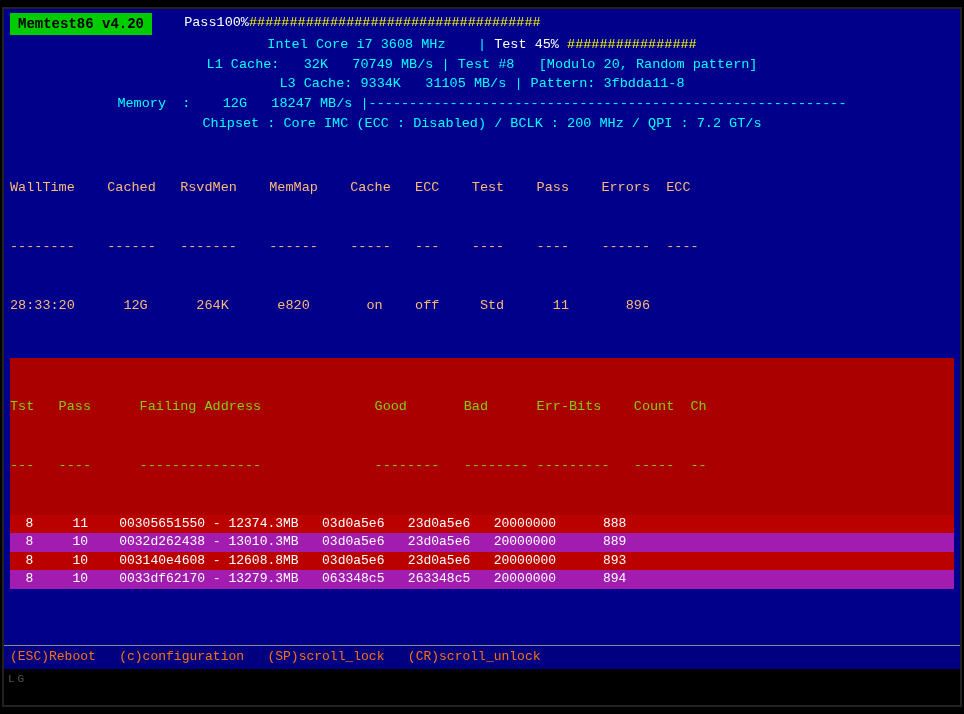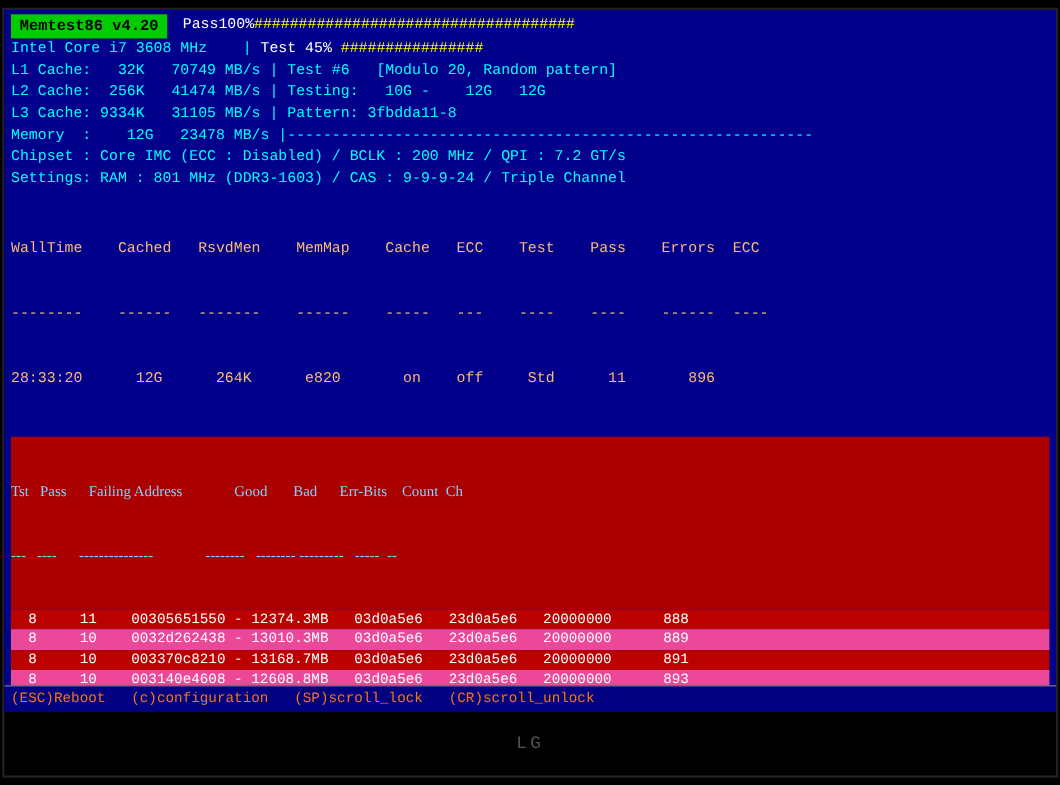--- a/index.html
+++ b/index.html
@@ -40,110 +40,107 @@
     .title-block {
       background: #00cc00;
       color: #000;
       font-weight: bold;
       padding: 1px 8px;
       flex: 0 0 auto;
       font-size: 14px;
     }
     .header-right {
       color: #00ffff;
-      padding-left: 6px;
+      padding-left: 24px;
       flex: 1;
       font-size: 13.5px;
     }
     .info-section {
       color: #00ffff;
       font-size: 13.5px;
     }
     .info-line {
       white-space: pre;
+      text-align: center;
     }
     .table-header-section {
       color: #fdba74;
       background: #00008b;
       white-space: pre;
       font-size: 13.5px;
     }
     .error-section-header {
       background: #aa0000;
-      color: #7dd3fc;
+      color: #84cc16;
       white-space: pre;
       font-size: 13.5px;
-      font-family: Liberation Serif, serif;
     }
     .error-row {
-      background: #ec4899;
+      background: #a21caf;
       color: #ffffff;
       white-space: pre;
       font-size: 13px;
       line-height: 1.42;
     }
     .error-row:nth-child(odd) {
       background: #bb0000;
     }
     .bottom-bar {
       background: #00008b;
       color: #f97316;
       font-size: 13px;
       padding: 2px 6px;
       white-space: pre;
       border-top: 1px solid #aaa;
     }
     .monitor-brand {
-      text-align: center;
+      text-align: left;
       color: #555;
-      font-size: 16px;
-      padding: 20px;
+      font-size: 11px;
+      padding: 4px;
       letter-spacing: 3px;
     }
   </style>
 </head>
 <body>
 
 <div class="monitor">
   <div class="screen">
 
     <div class="header-bar">
       <div class="title-block">Memtest86  v4.20</div>
       <div class="header-right">
         &nbsp;<span style="color:#ffffff;">Pass100%</span><span style="color:#ffff00;">####################################</span>
       </div>
     </div>
 
     <div class="info-section">
       <div class="info-line"><span>Intel Core i7 3608 MHz</span>&nbsp;&nbsp;&nbsp;&nbsp;| <span style="color:#ffffff;">Test 45%</span> <span style="color:#ffff00;">################</span></div>
-      <div class="info-line"><span>L1 Cache:   32K   70749 MB/s</span> | <span>Test #6   [Modulo 20, Random pattern]</span></div>
-      <div class="info-line"><span>L2 Cache:  256K   41474 MB/s</span> | <span>Testing:   10G -    12G   12G</span></div>
+      <div class="info-line"><span>L1 Cache:   32K   70749 MB/s</span> | <span>Test #8   [Modulo 20, Random pattern]</span></div>
       <div class="info-line"><span>L3 Cache: 9334K   31105 MB/s</span> | <span>Pattern: 3fbdda11-8</span></div>
-      <div class="info-line"><span>Memory  :    12G   23478 MB/s</span> |<span>-----------------------------------------------------------</span></div>
+      <div class="info-line"><span>Memory  :    12G   18247 MB/s</span> |<span>-----------------------------------------------------------</span></div>
       <div class="info-line">Chipset : Core IMC (ECC : Disabled) / BCLK : 200 MHz / QPI : 7.2 GT/s</div>
-      <div class="info-line">Settings: RAM : 801 MHz (DDR3-1603) / CAS : 9-9-9-24 / Triple Channel</div>
     </div>
 
     <div style="height:6px;"></div>
     <div class="table-header-section">
       <div>WallTime    Cached   RsvdMen    MemMap    Cache   ECC    Test    Pass    Errors  ECC</div>
       <div>--------    ------   -------    ------    -----   ---    ----    ----    ------  ----</div>
       <div>28:33:20      12G      264K      e820       on    off     Std      11       896</div>
     </div>
 
     <div style="height:4px; background:#00008b;"></div>
     <div class="error-section-header">
       <div>Tst   Pass      Failing Address              Good       Bad      Err-Bits    Count  Ch</div>
       <div>---   ----      ---------------              --------   -------- ---------   -----  --</div>
     </div>
 
     <div>
       <div class="error-row">  8     11    00305651550 - 12374.3MB   03d0a5e6   23d0a5e6   20000000      888</div>
       <div class="error-row">  8     10    0032d262438 - 13010.3MB   03d0a5e6   23d0a5e6   20000000      889</div>
-      <div class="error-row">  8     10    003370c8210 - 13168.7MB   03d0a5e6   23d0a5e6   20000000      891</div>
       <div class="error-row">  8     10    003140e4608 - 12608.8MB   03d0a5e6   23d0a5e6   20000000      893</div>
       <div class="error-row">  8     10    0033df62170 - 13279.3MB   063348c5   263348c5   20000000      894</div>
 
     </div>
 
     <div class="bottom-bar" style="position:absolute; bottom:0; left:0; right:0; background:#000080; border-top:1px solid #888;">(ESC)Reboot   (c)configuration   (SP)scroll_lock   (CR)scroll_unlock</div>
   </div>
 
   <div class="monitor-brand">LG</div>
 </div>

